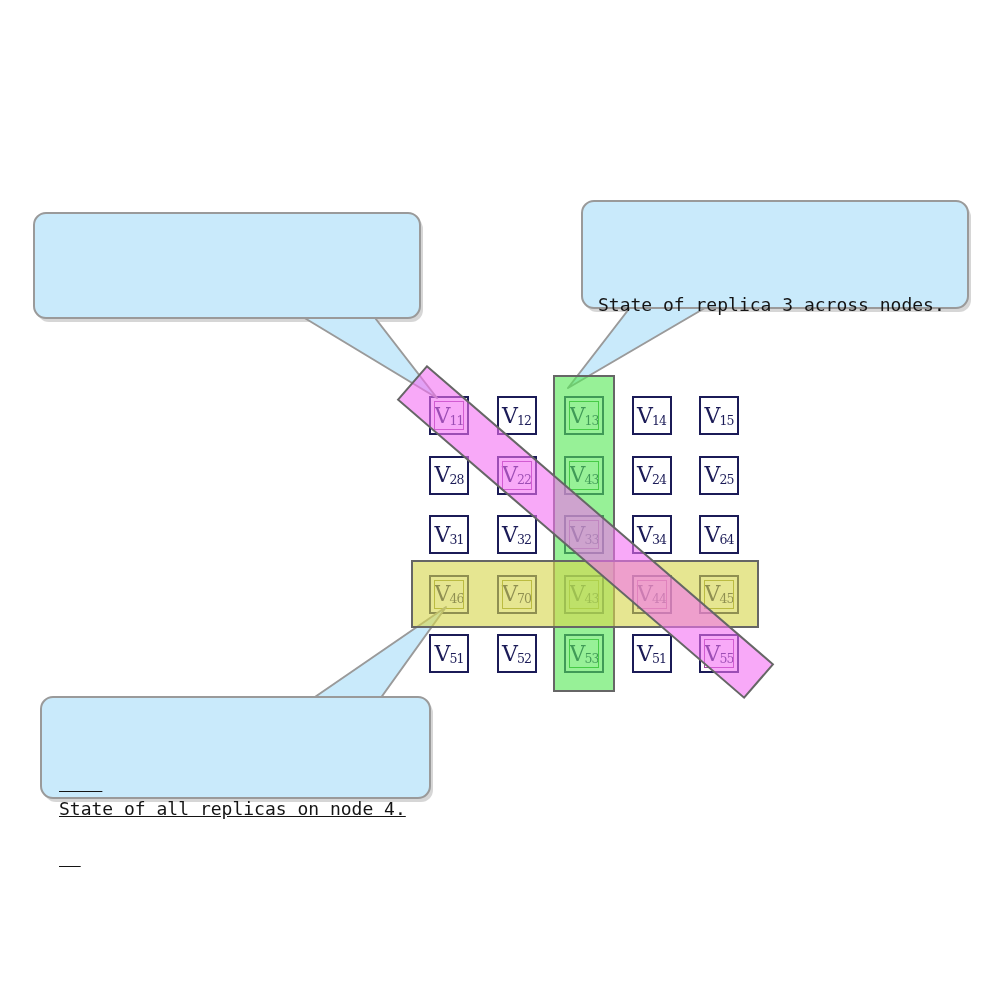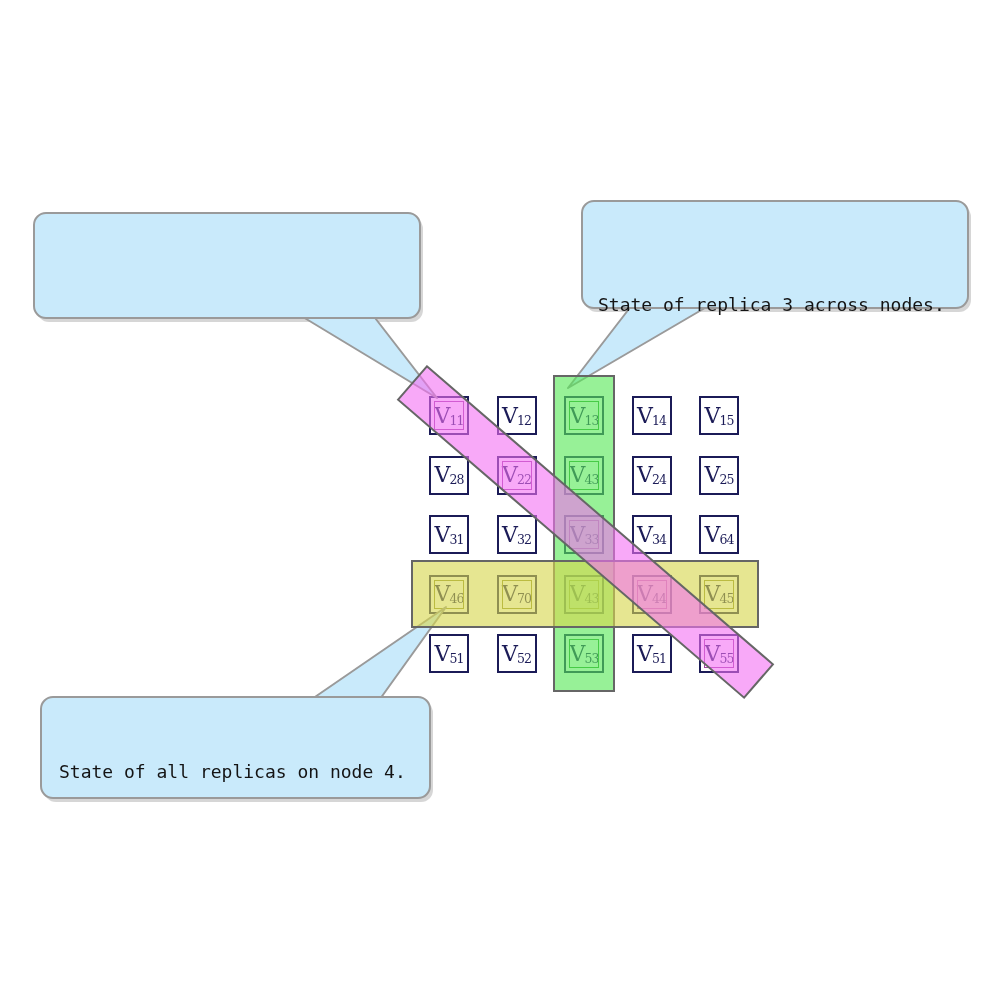--- a/index.html
+++ b/index.html
@@ -158,17 +158,17 @@
 
   <svg id="hl-layer" class="layer" viewBox="0 0 1000 1000">
     <rect x="554" y="376" width="60" height="315" style="fill:var(--c-green);fill-opacity:.62;stroke:var(--c-highlightStroke);stroke-width:2"></rect>
     <rect x="412" y="561" width="346" height="66" style="fill:var(--c-yellow);fill-opacity:.62;stroke:var(--c-highlightStroke);stroke-width:2"></rect>
     <polygon points="426.9,366.3 772.9,664.3 744.1,697.7 398.1,399.7" style="fill:var(--c-magenta);fill-opacity:.6;stroke:var(--c-highlightStroke);stroke-width:2;stroke-linejoin:miter"></polygon>
   </svg>
 
   <div class="callout-text dark" style="left:598px;top:242px;">
     <div>State of replica 3 across nodes.</div>
   </div>
-  <div class="callout-text dark" style="left:59px;top:709px;">
+  <div class="callout-text dark" style="left:59px;top:746px;text-decoration:underline;">
     <div>State of all replicas on node 4.</div>
   </div>
 
 </div>
 
 </body></html>

